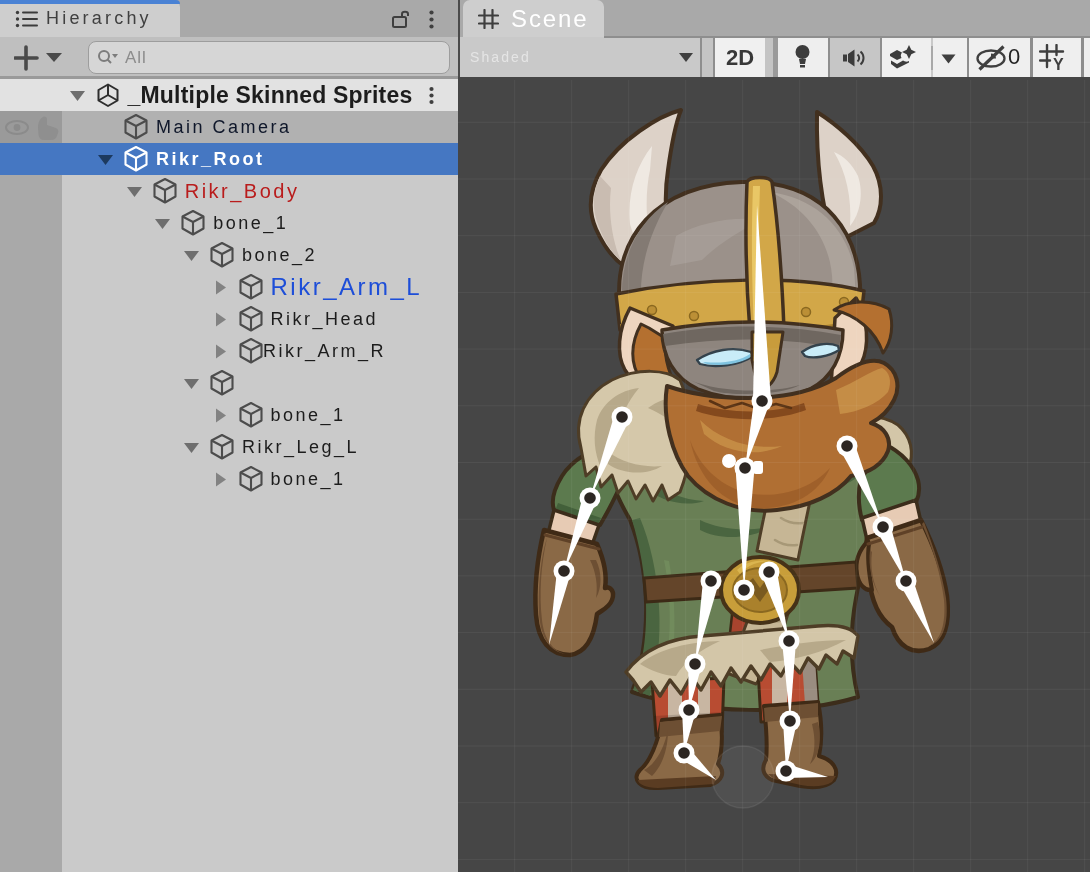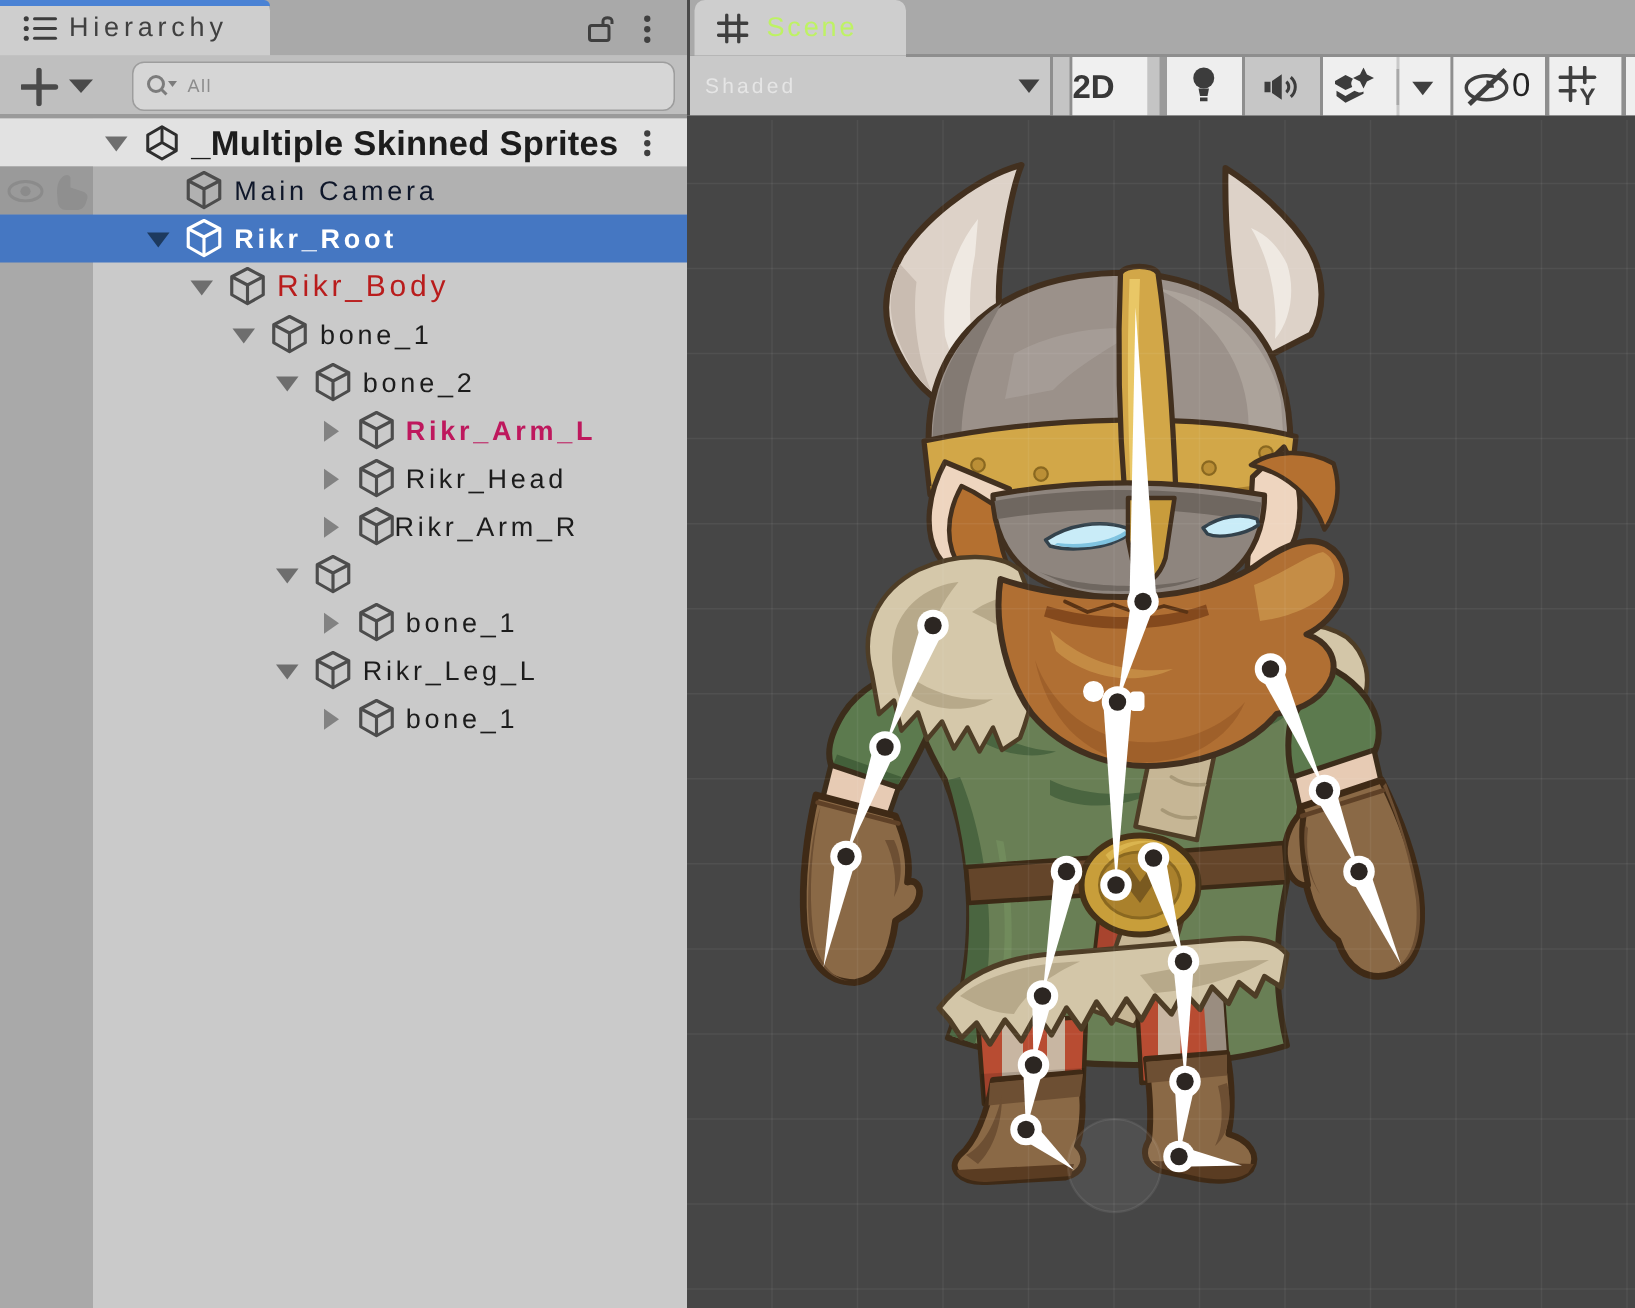--- a/index.html
+++ b/index.html
@@ -43,21 +43,21 @@
         <line x1="1" y1="13" x2="23" y2="13"></line>
       </g>
       <path d="M 32,8 L 48,8 L 40,17 Z" fill="#4a4a4a"></path>
     </svg>
   <div class="abs" style="left:88px;top:41px;width:362px;height:33px;background:#d6d6d6;border:1.5px solid #9d9d9d;border-radius:8px"></div>
   <svg class="abs" style="left:97px;top:49px" width="22" height="17" viewBox="0 0 22 17">
       <circle cx="7" cy="7" r="5" fill="none" stroke="#7c7c7c" stroke-width="2"></circle>
       <line x1="10.5" y1="10.5" x2="14" y2="14" stroke="#7c7c7c" stroke-width="2"></line>
       <path d="M 15,5 L 21,5 L 18,9 Z" fill="#7c7c7c"></path>
     </svg>
-  <div class="abs" style="left:125px;top:41px;height:33px;line-height:33px;font-size:12px;letter-spacing:1px;color:#8c8c8c">All</div>
+  <div class="abs" style="left:125px;top:41px;height:33px;line-height:33px;font-size:17px;letter-spacing:1px;color:#8c8c8c">All</div>
   <div class="abs" style="left:0;top:76px;width:458px;height:3px;background:#9a9a9a"></div>
 
   <div class="abs" style="left:0;top:79px;width:62px;height:793px;background:#a9a9a9"></div>
 <div style="position:absolute;left:0;top:79px;width:458px;height:32px;background:#e2e2e2"></div>
     <svg style="position:absolute;left:68.5px;top:88.5px" width="17" height="13" viewBox="0 0 17 13">
       <path d="M 1,2 L 16,2 L 8.5,12 Z" fill="#6e6e6e"></path>
     </svg>
     <svg style="position:absolute;left:94.5px;top:82px" width="26" height="26" viewBox="0 0 26 26">
       <g fill="none" stroke="#2e2e2e" stroke-width="2" stroke-linejoin="round">
         <path d="M 13,2.5 L 22.5,8 L 22.5,18.5 L 13,24 L 3.5,18.5 L 3.5,8 Z"></path>
@@ -129,21 +129,21 @@
     <div style="position:absolute;left:241.9px;top:239px;height:32px;line-height:32px;font-size:18px;letter-spacing:2.5px;font-weight:400;color:#1c1c1c;white-space:nowrap">bone_2</div>
 <svg style="position:absolute;left:213.5px;top:278.5px" width="13" height="17" viewBox="0 0 13 17">
       <path d="M 2,1.5 L 2,15.5 L 12,8.5 Z" fill="#828282"></path>
     </svg>
     <svg style="position:absolute;left:237.5px;top:273px" width="26" height="28" viewBox="0 0 26 28">
       <g fill="none" stroke="#4c4c4c" stroke-width="2.1" stroke-linejoin="round">
         <path d="M 13,2 L 23.5,7.5 L 23.5,19.5 L 13,25.5 L 2.5,19.5 L 2.5,7.5 Z"></path>
         <path d="M 2.5,7.5 L 13,13 L 23.5,7.5 M 13,13 L 13,25.5"></path>
       </g>
     </svg>
-    <div style="position:absolute;left:270.5px;top:271px;height:32px;line-height:32px;font-size:18px;letter-spacing:2.5px;font-weight:700;color:#be185d;white-space:nowrap">Rikr_Arm_L</div>
+    <div style="position:absolute;left:270.5px;top:271px;height:32px;line-height:32px;font-size:24px;letter-spacing:2.5px;font-weight:400;color:#1d4ed8;white-space:nowrap">Rikr_Arm_L</div>
 <svg style="position:absolute;left:213.5px;top:310.5px" width="13" height="17" viewBox="0 0 13 17">
       <path d="M 2,1.5 L 2,15.5 L 12,8.5 Z" fill="#828282"></path>
     </svg>
     <svg style="position:absolute;left:237.5px;top:305px" width="26" height="28" viewBox="0 0 26 28">
       <g fill="none" stroke="#4c4c4c" stroke-width="2.1" stroke-linejoin="round">
         <path d="M 13,2 L 23.5,7.5 L 23.5,19.5 L 13,25.5 L 2.5,19.5 L 2.5,7.5 Z"></path>
         <path d="M 2.5,7.5 L 13,13 L 23.5,7.5 M 13,13 L 13,25.5"></path>
       </g>
     </svg>
     <div style="position:absolute;left:270.5px;top:303px;height:32px;line-height:32px;font-size:18px;letter-spacing:2.5px;font-weight:400;color:#1c1c1c;white-space:nowrap">Rikr_Head</div>
@@ -202,32 +202,32 @@
   <div class="abs" style="left:0;top:0;width:632px;height:37px;background:#a9a9a9"></div>
   <div class="abs" style="left:5px;top:0;width:141px;height:37px;background:#cecece;border-radius:7px 7px 0 0"></div>
   <svg class="abs" style="left:20px;top:9px" width="21" height="20" viewBox="0 0 21 20">
       <g stroke="#3e3e3e" stroke-width="2.2" stroke-linecap="round">
         <line x1="6.5" y1="1" x2="6.5" y2="19"></line>
         <line x1="14.5" y1="1" x2="14.5" y2="19"></line>
         <line x1="1" y1="6.5" x2="20" y2="6.5"></line>
         <line x1="1" y1="14.5" x2="20" y2="14.5"></line>
       </g>
     </svg>
-  <div class="abs" style="left:53px;top:0;height:37px;line-height:37px;font-size:18px;letter-spacing:1.9px;color:#bef264">Scene</div>
+  <div class="abs" style="left:53px;top:0;height:37px;line-height:37px;font-size:24px;letter-spacing:1.9px;color:#ffffff">Scene</div>
 
   <div class="abs" style="left:0;top:37px;width:632px;height:40px;background:#c9c9c9"></div>
   <div class="abs" style="left:146px;top:36px;width:486px;height:1.5px;background:#8e8e8e"></div>
   <div class="abs" style="left:12px;top:37px;height:40px;line-height:40px;font-size:14px;letter-spacing:2.1px;color:#e5e5e5">Shaded</div>
   <svg class="abs" style="left:220px;top:52px" width="16" height="11" viewBox="0 0 16 11">
       <path d="M 1,1 L 15,1 L 8,10 Z" fill="#3f3f3f"></path>
     </svg>
   <div class="abs" style="left:242px;top:38px;width:2px;height:39px;background:#8e8e8e"></div>
   <div class="abs" style="left:244px;top:38px;width:11px;height:39px;background:#c4c4c4"></div>
   <div class="abs" style="left:255px;top:38px;width:2px;height:39px;background:#8e8e8e"></div>
-  <div class="abs" style="left:257px;top:38px;width:50px;height:39px;background:#f0f0f0;text-align:left;line-height:39px;font-size:22px;font-weight:700;color:#383838">2D</div>
+  <div class="abs" style="left:257px;top:38px;width:50px;height:39px;background:#f0f0f0;text-align:center;line-height:39px;font-size:22px;font-weight:700;color:#383838">2D</div>
   <div class="abs" style="left:307px;top:38px;width:7.5px;height:39px;background:#c4c4c4"></div>
   <div class="abs" style="left:314.5px;top:38px;width:5px;height:39px;background:#9a9a9a"></div>
   <div class="abs" style="left:319.5px;top:38px;width:50px;height:39px;background:#eeeeee"></div>
   <svg class="abs" style="left:336px;top:44px" width="17" height="25" viewBox="0 0 17 25">
       <circle cx="8.5" cy="8" r="7" fill="#3c3c3c"></circle>
       <path d="M 5,15 L 12,15 L 11,20 L 6,20 Z" fill="#3c3c3c"></path>
       <rect x="6" y="21" width="5" height="2.5" fill="#3c3c3c"></rect>
     </svg>
   <div class="abs" style="left:369.5px;top:38px;width:2.5px;height:39px;background:#8e8e8e"></div>
   <div class="abs" style="left:372px;top:38px;width:50px;height:39px;background:#c6c6c6"></div>

